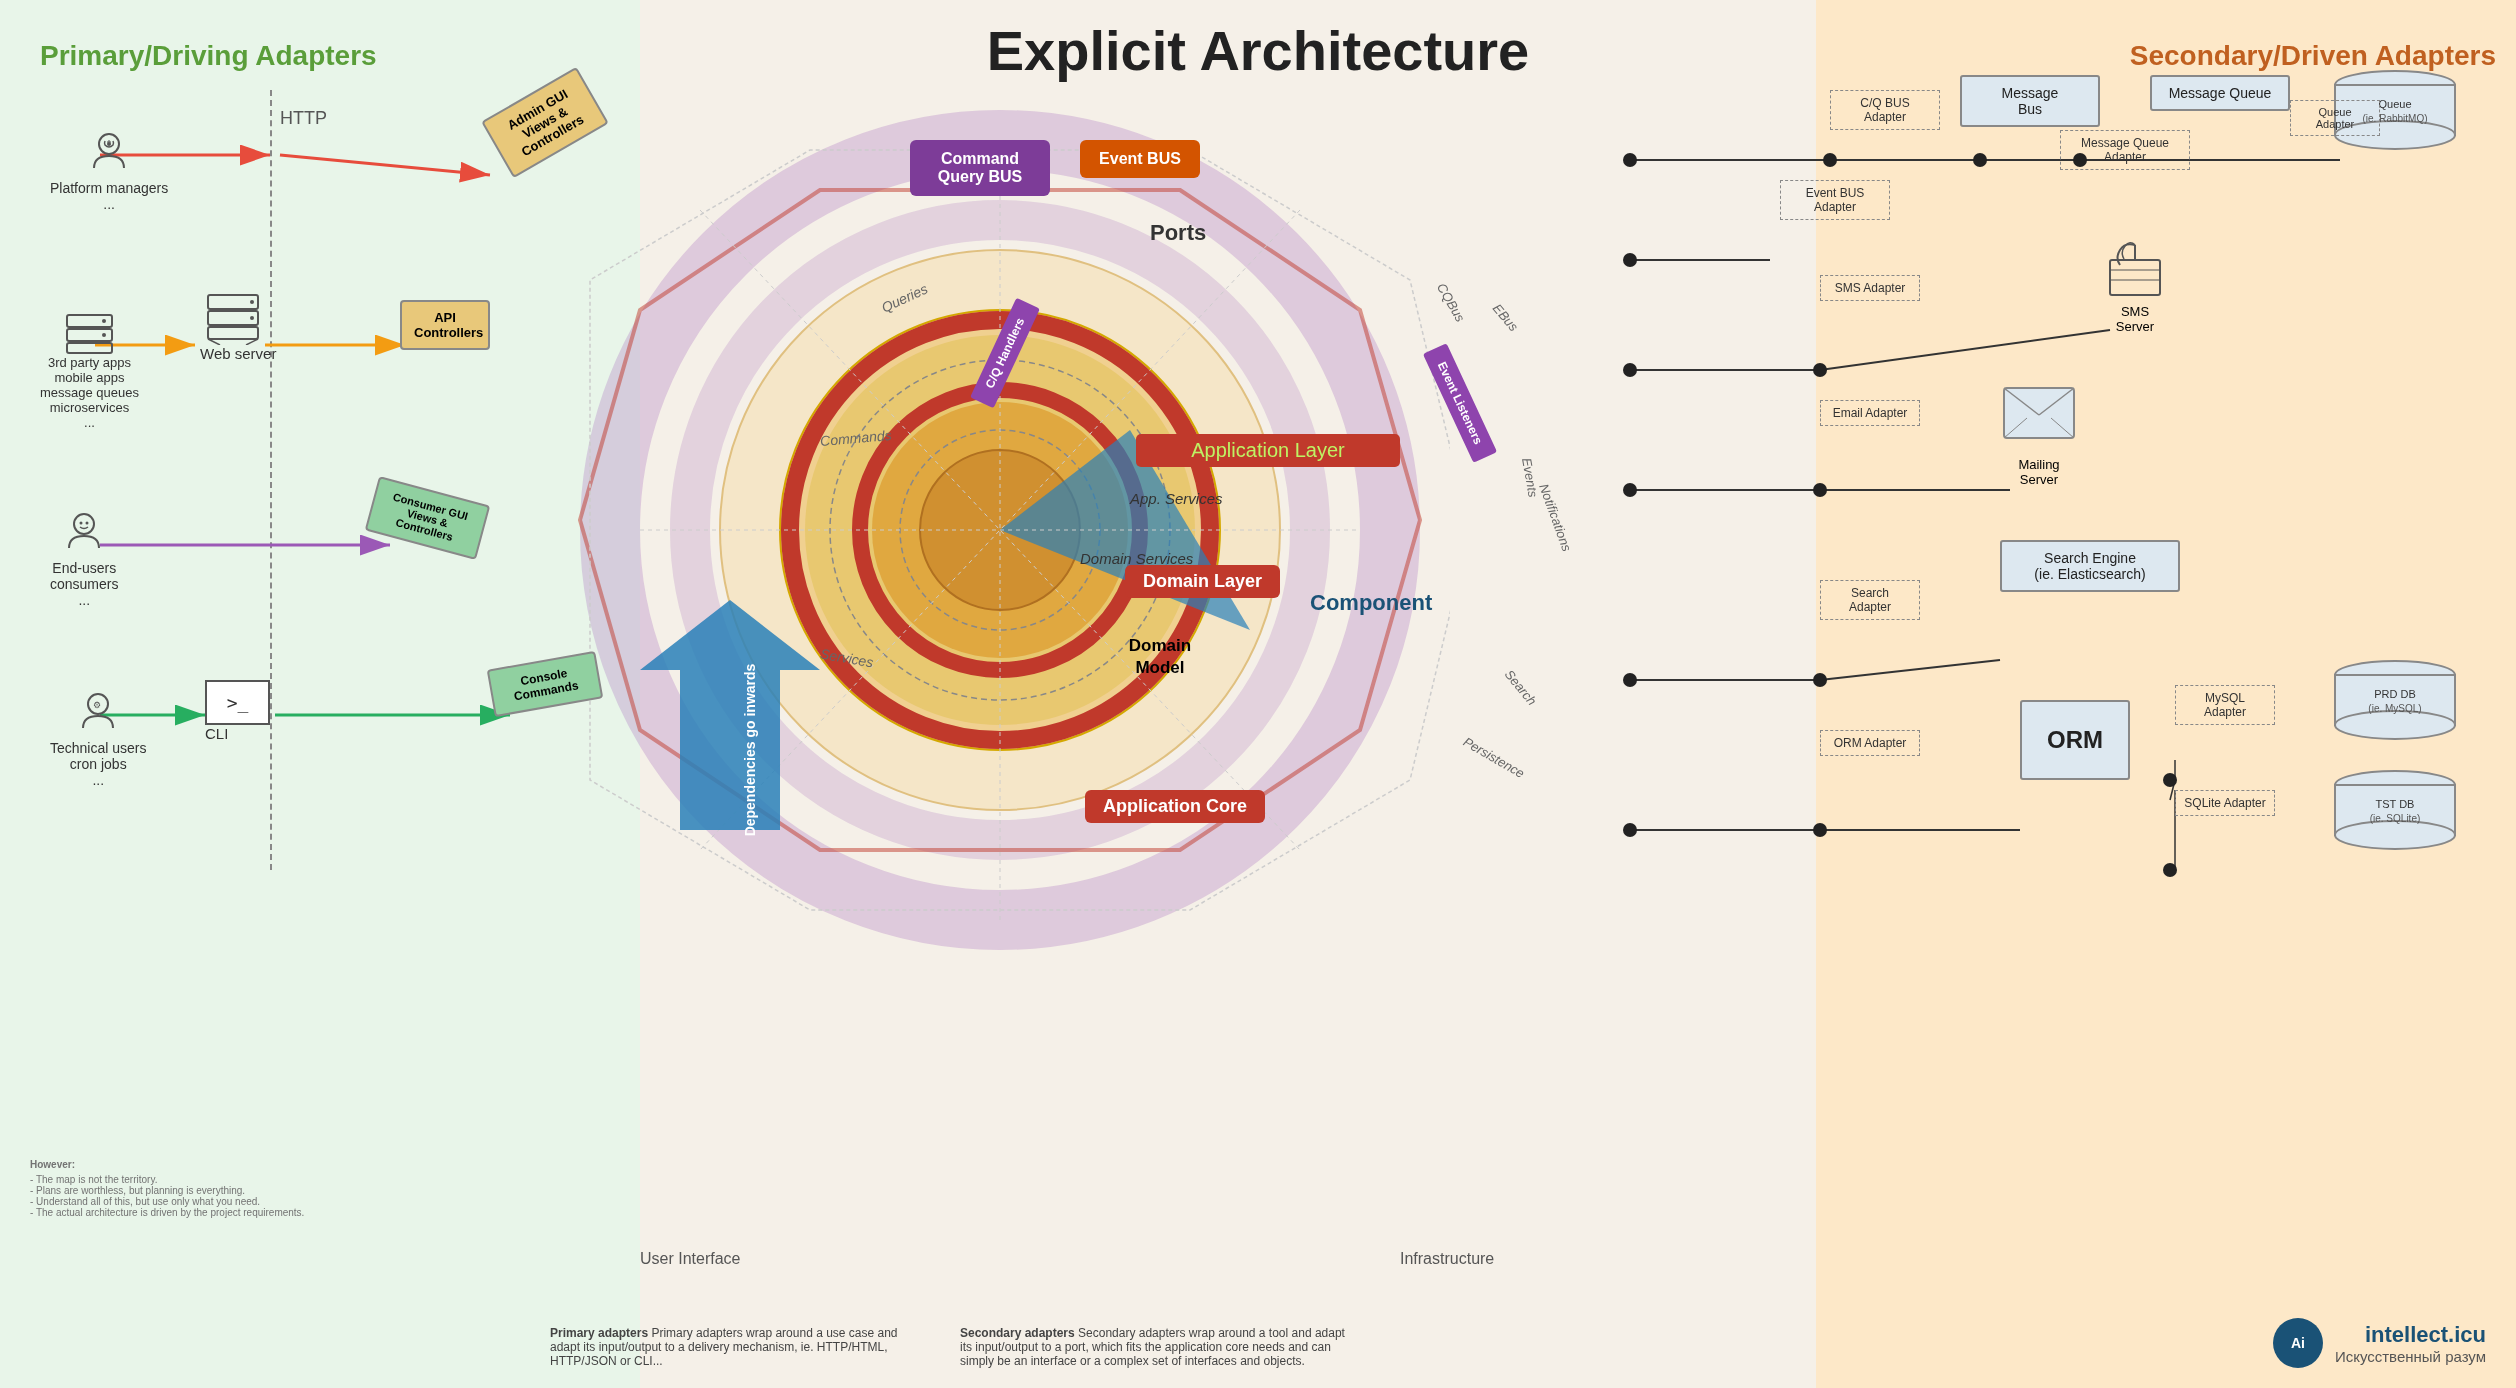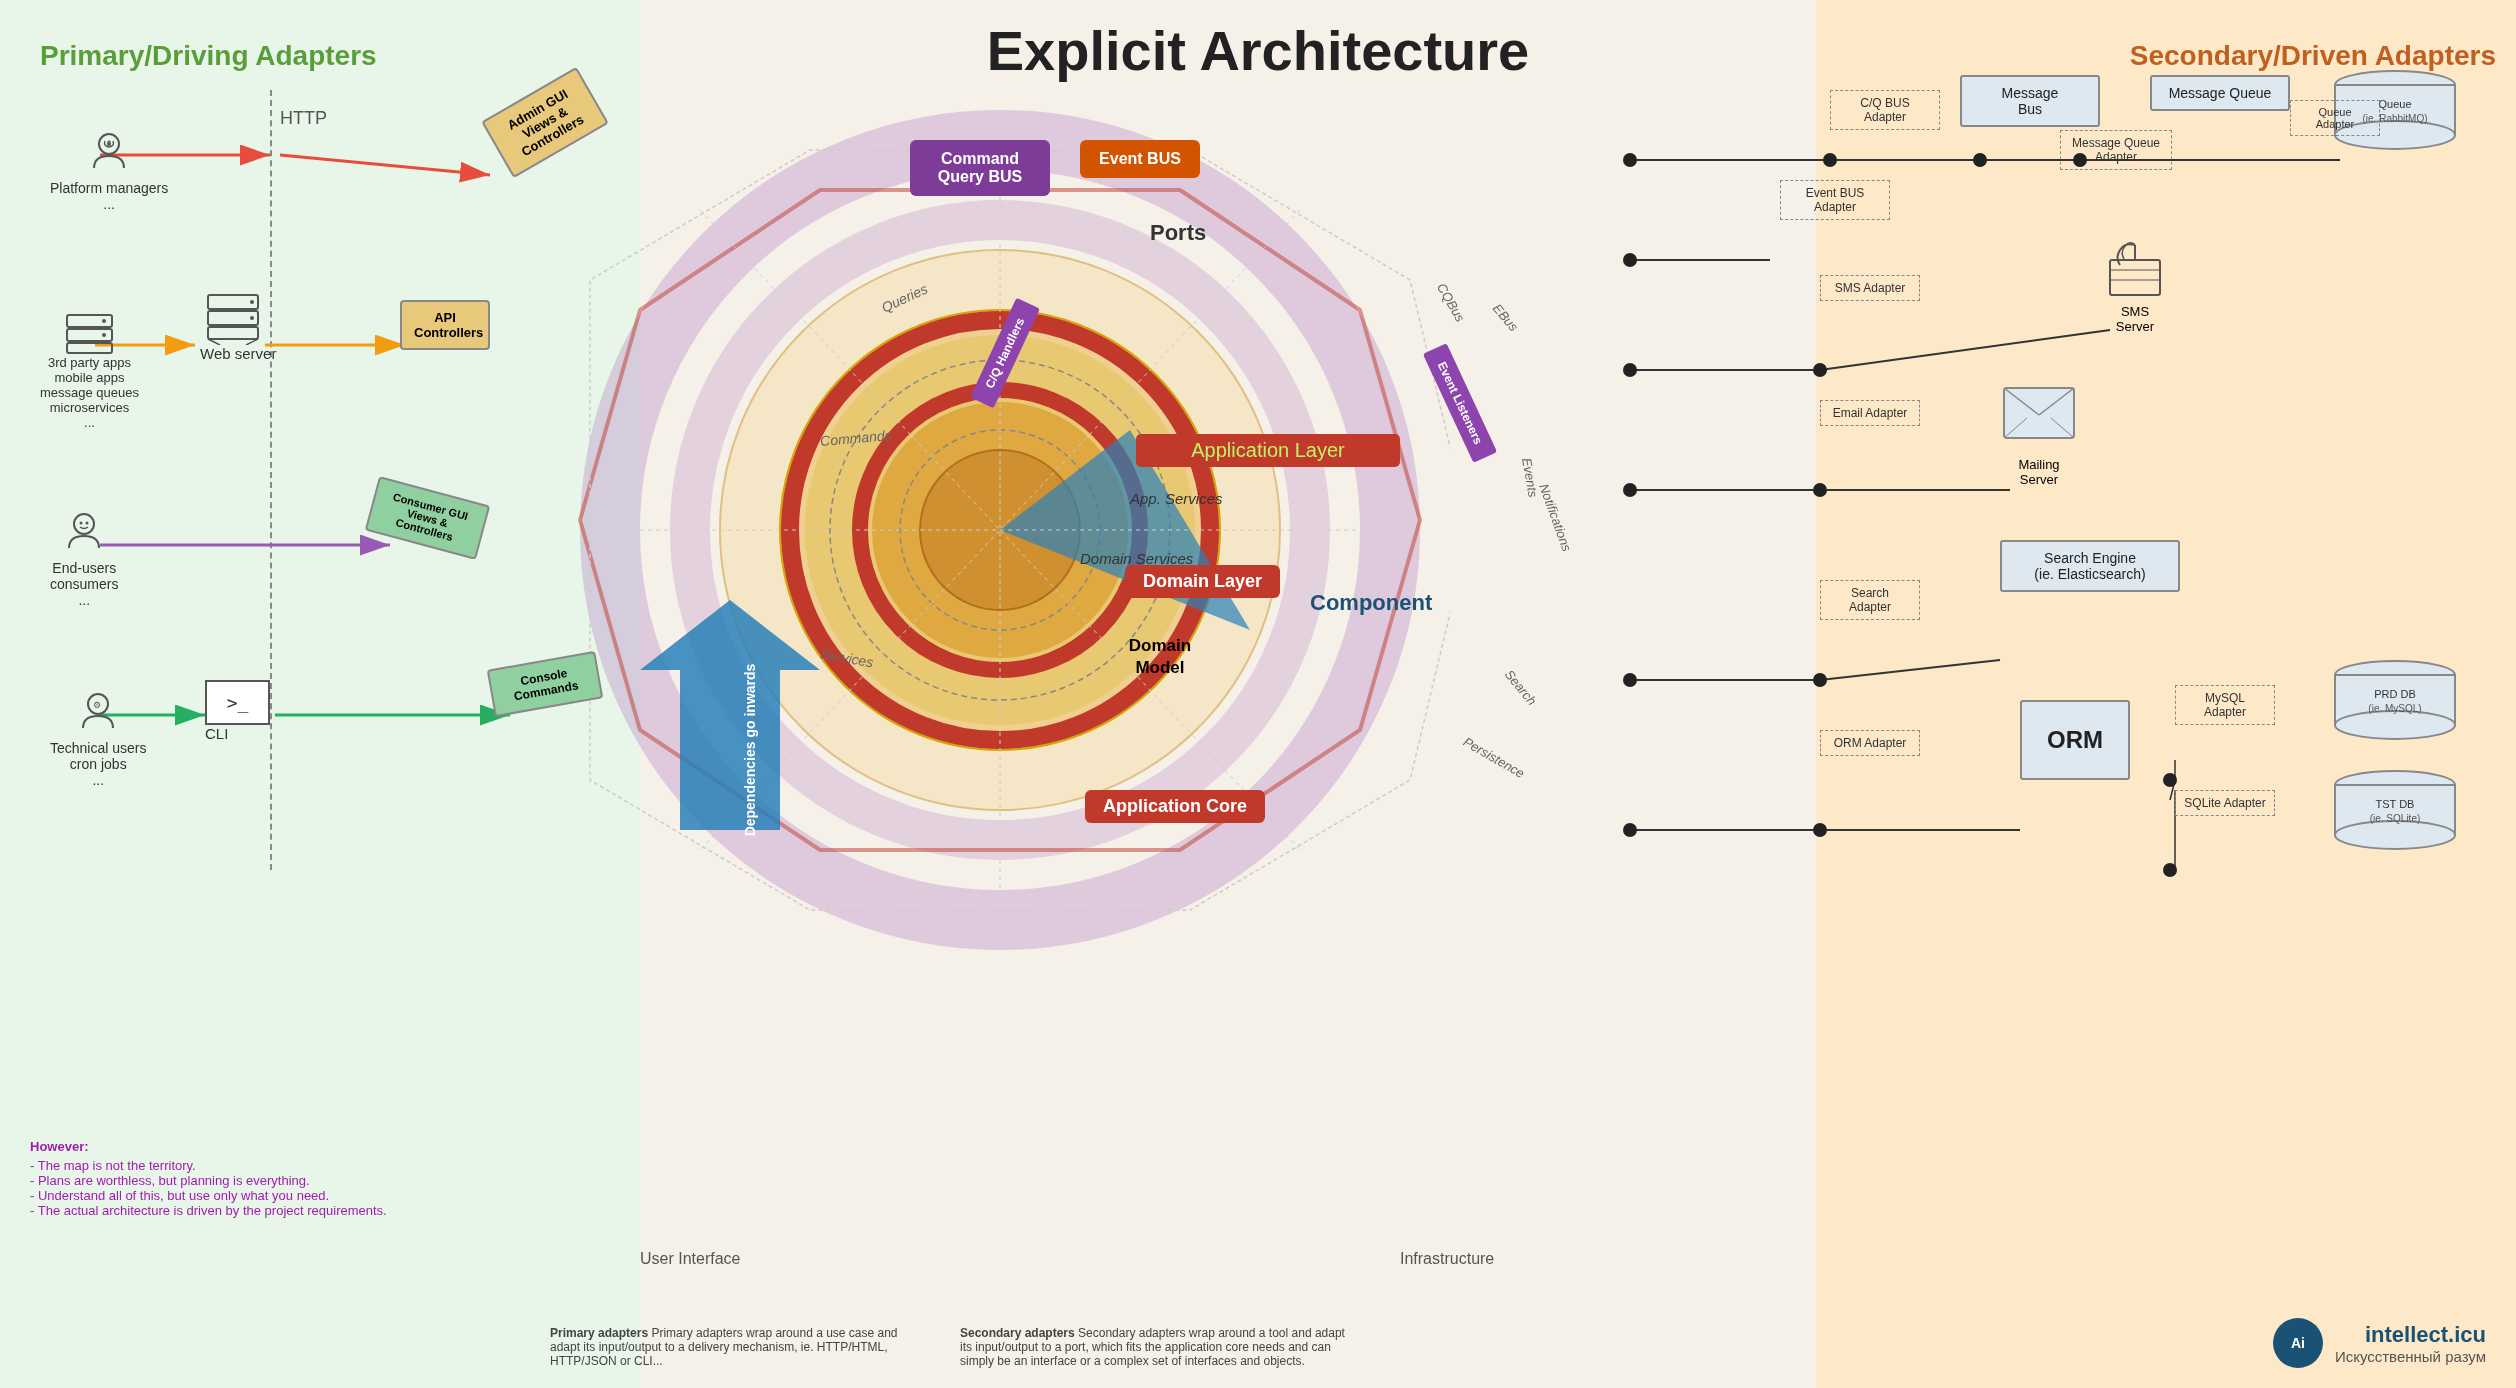--- a/index.html
+++ b/index.html
@@ -207,22 +207,22 @@
       text-align: center;
       color: #222;
       border-radius: 3px;
     }
 
     
     .bottom-note {
       position: absolute;
       bottom: 10px;
       z-index: 15;
-      font-size: 13px;
-      color: #a21caf;
+      font-size: 10px;
+      color: #737373;
     }
 
     
     .logo {
       position: absolute;
       bottom: 20px; right: 30px;
       z-index: 15;
       text-align: right;
     }
 
@@ -488,21 +488,21 @@
 Adapter</div>
 
 <div class="adapter-box" style="left:1780px; top:180px; width:110px;">Event BUS
 Adapter</div>
 
 <div class="ext-box" style="left:1960px; top:75px; width:140px;">Message<br>Bus</div>
 
 <div class="ext-box" style="left:2150px; top:75px; width:140px;">Message
 Queue</div>
 
-<div class="adapter-box" style="left:2060px; top:130px; width:112px;">Message
+<div class="adapter-box" style="left:2060px; top:130px; width:130px;">Message
 Queue
 Adapter</div>
 
 <div style="position:absolute; left:2330px; top:70px; z-index:10;">
   <svg width="130" height="80" viewBox="0 0 130 80">
     <ellipse cx="65" cy="15" rx="60" ry="14" fill="#dde8f0" stroke="#888" stroke-width="2"></ellipse>
     <rect x="5" y="15" width="120" height="50" fill="#dde8f0" stroke="#888" stroke-width="2"></rect>
     <ellipse cx="65" cy="65" rx="60" ry="14" fill="#dde8f0" stroke="#888" stroke-width="2"></ellipse>
     <text x="65" y="38" text-anchor="middle" font-size="11" fill="#333">Queue</text>
     <text x="65" y="52" text-anchor="middle" font-size="10" fill="#555">(ie. RabbitMQ)</text>

